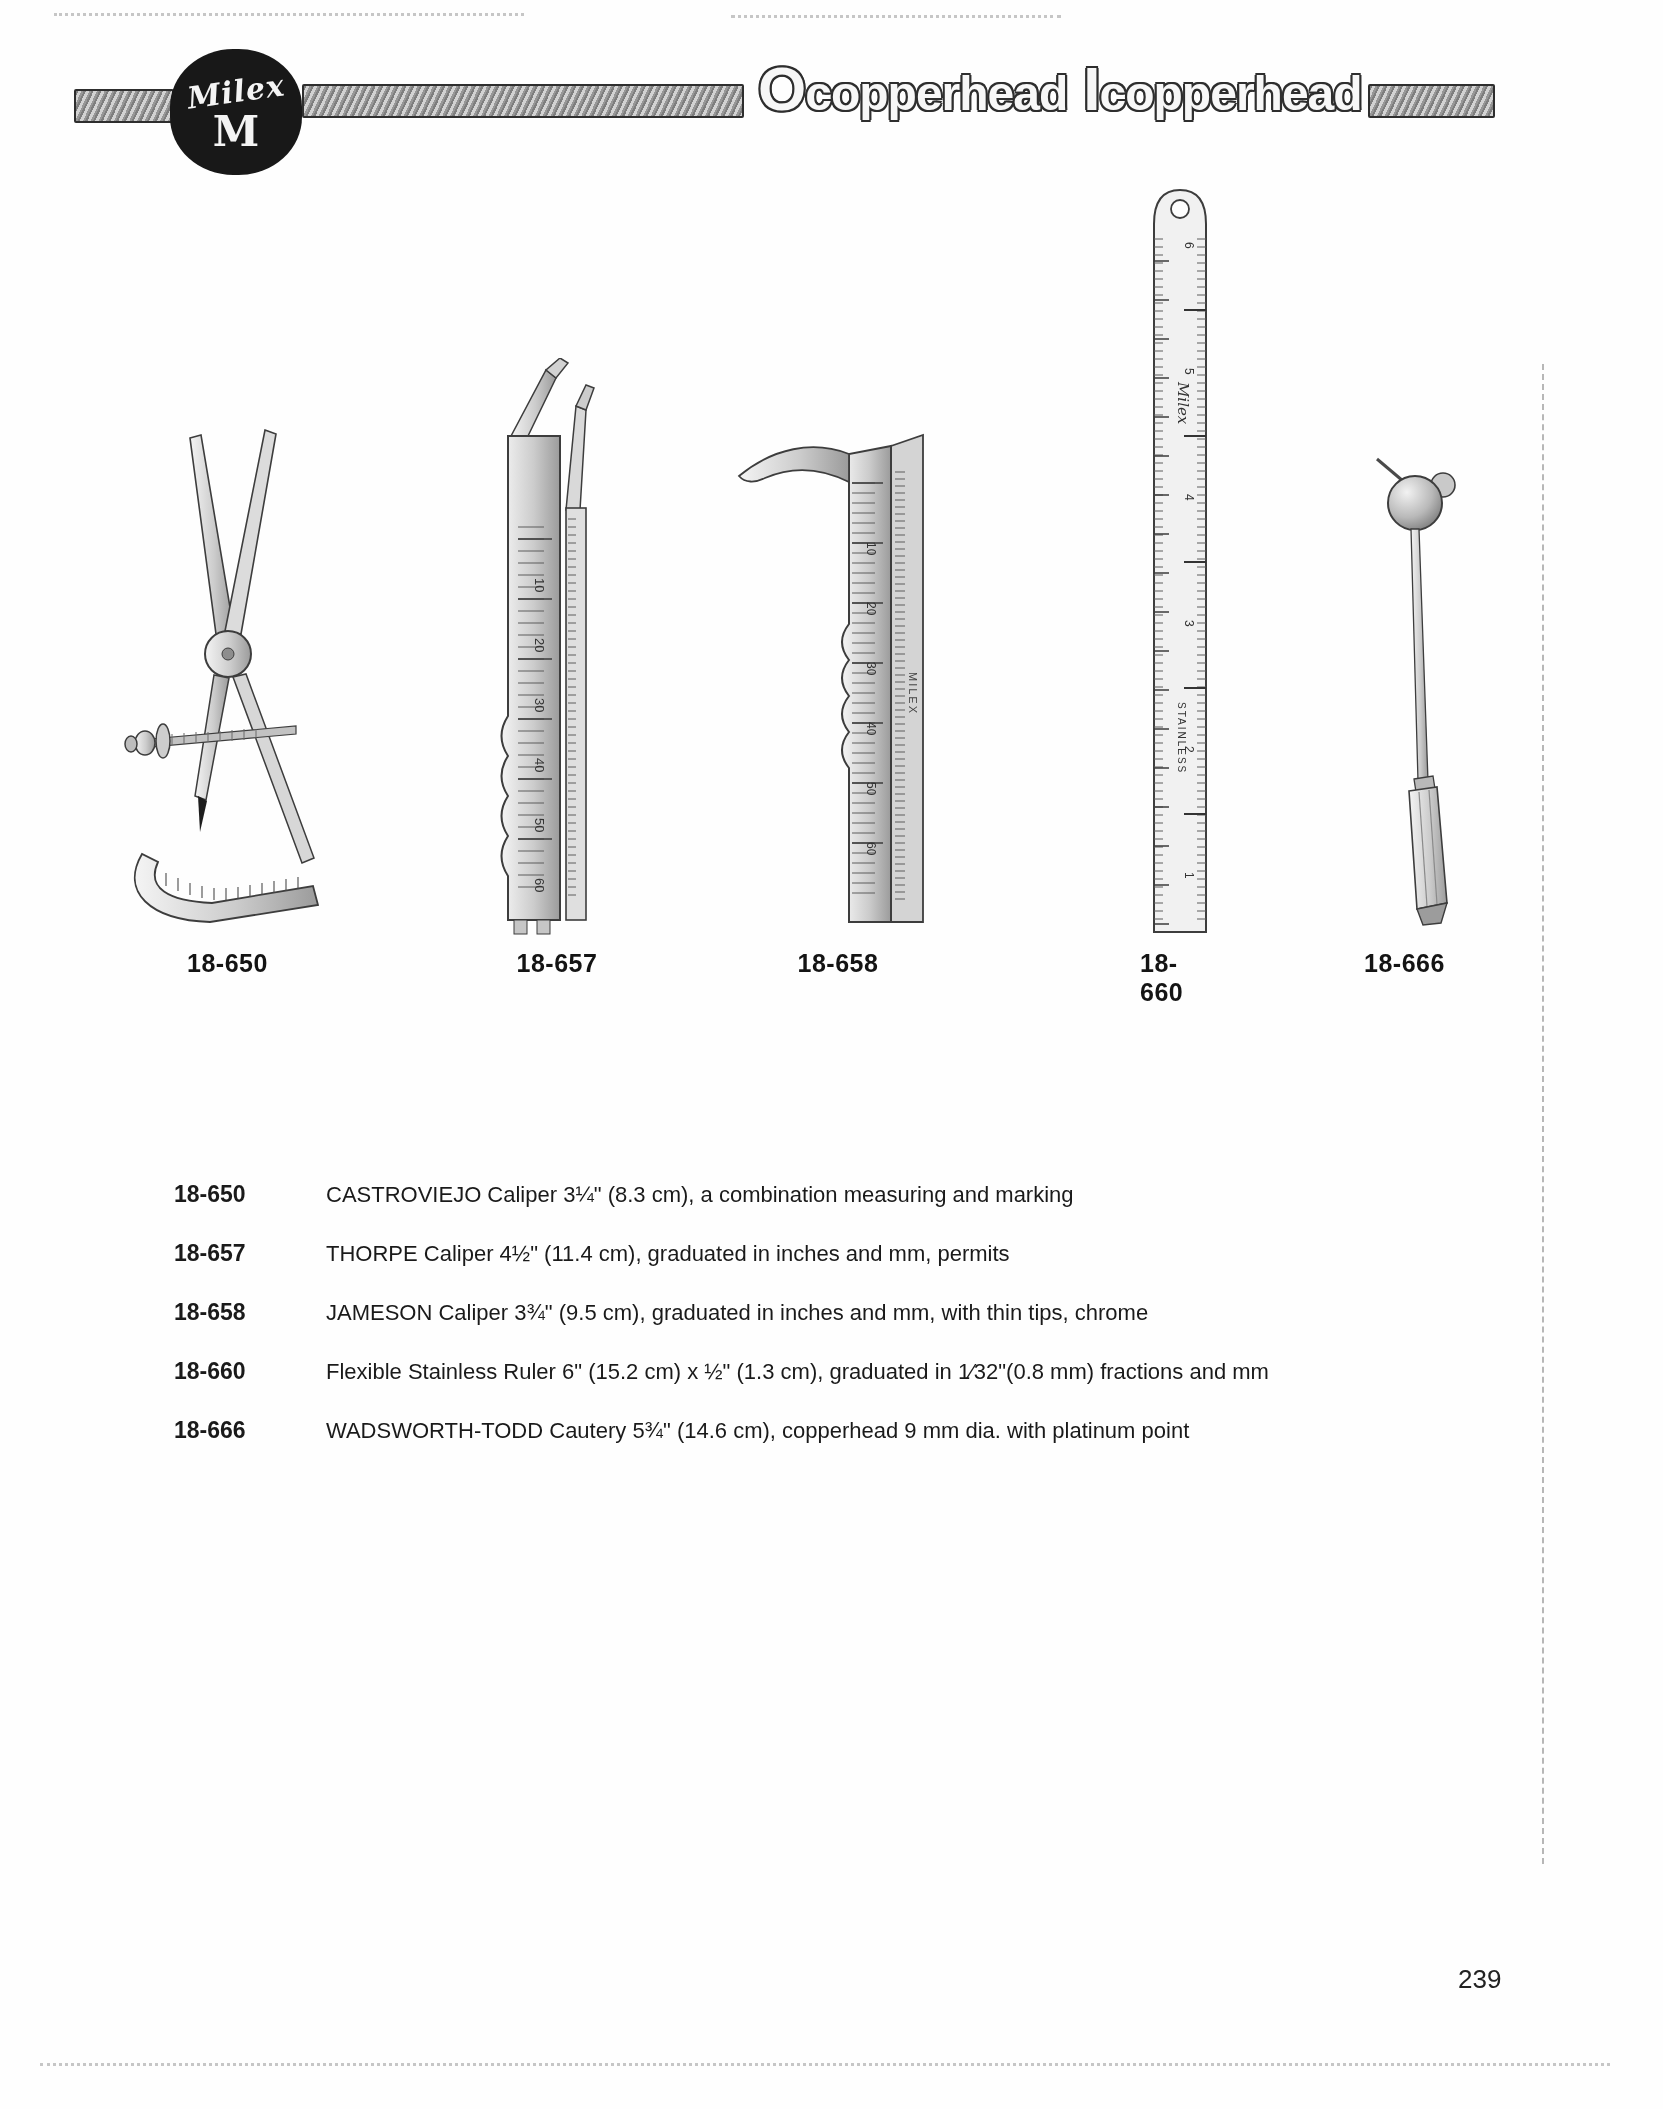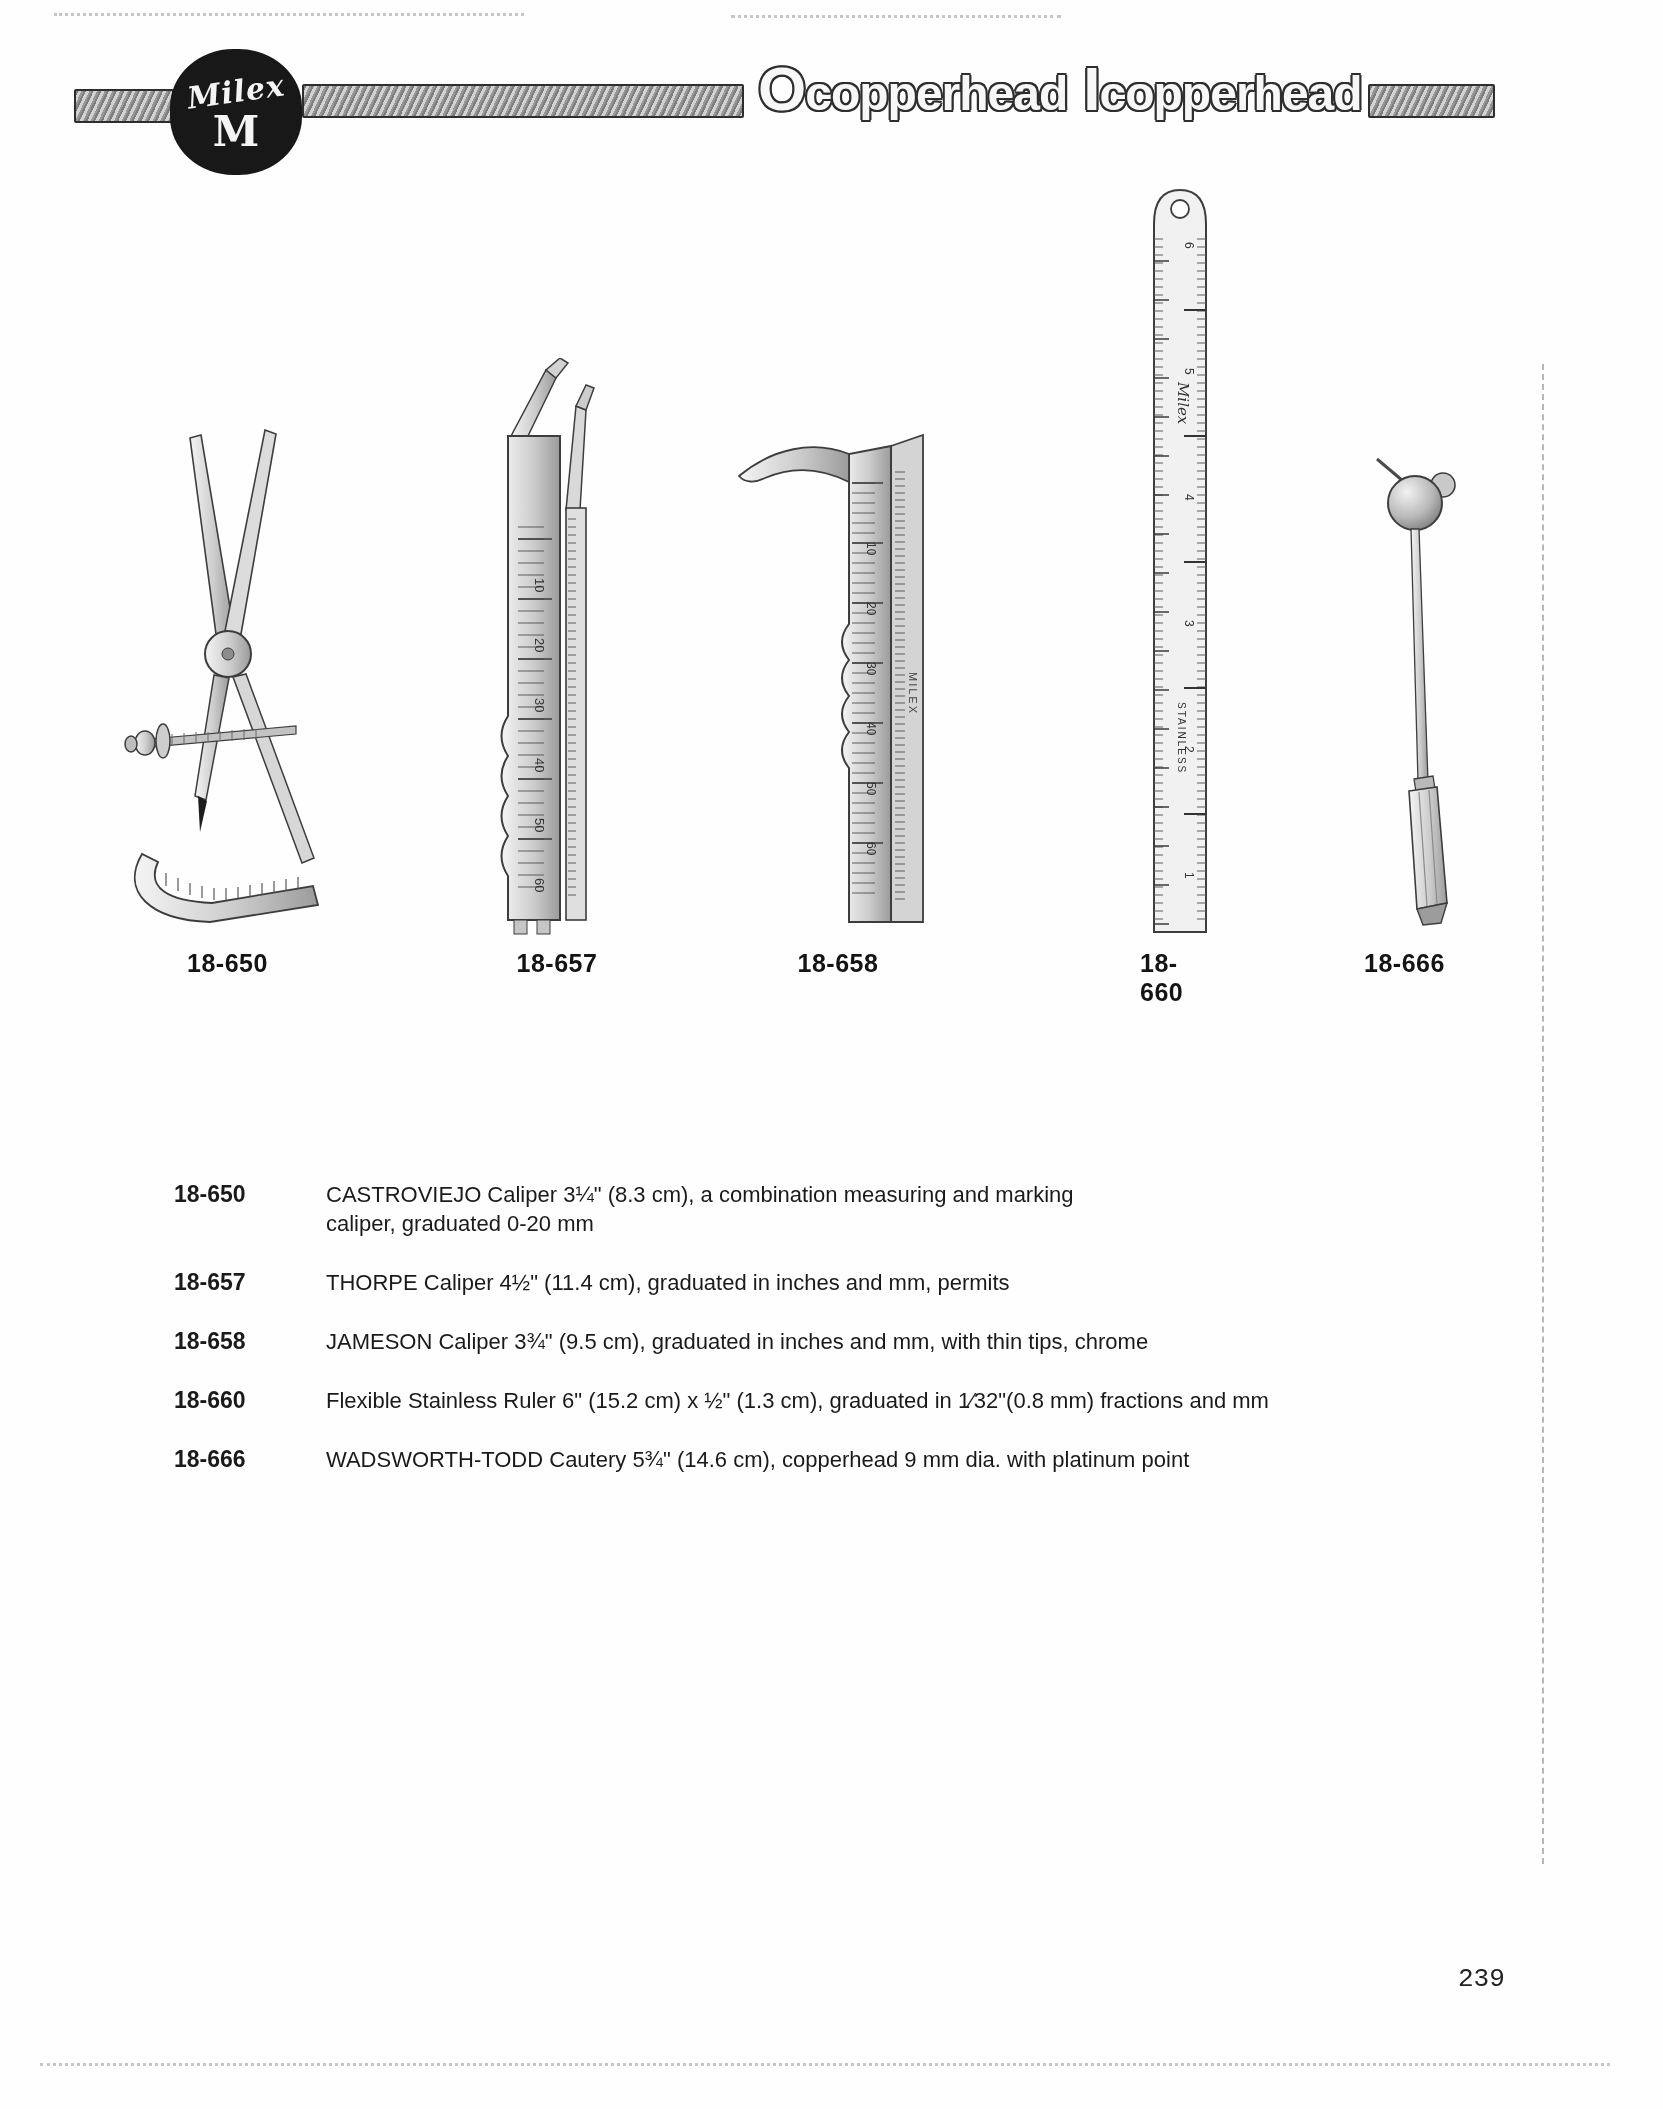--- a/index.html
+++ b/index.html
@@ -48,21 +48,21 @@
   .figure { position:absolute; display:flex; flex-direction:column; align-items:center; }
   .figure svg { display:block; }
   .fig-label { font-weight:bold; font-size:25px; margin-top:10px; letter-spacing:.5px; color:#141414; }
 
   
   .desc-list { position:absolute; left:174px; top:1180px; width:1270px; }
   .desc-row { display:flex; margin-bottom:30px; }
   .desc-code { width:152px; flex:none; font-weight:bold; font-size:23px; line-height:29px; }
   .desc-text { font-size:22px; line-height:29px; }
 
-  .page-number { position:absolute; left:1458px; top:1964px; font-size:26px; color:#222;font-family:Liberation Mono, monospace; }
+  .page-number { position:absolute; left:1458px; top:1964px; font-size:26px; color:#222; }
 </style>
 </head>
 <body>
 
 <div class="page">
 
   <svg width="0" height="0" style="position:absolute" aria-hidden="true">
     <defs>
       <linearGradient id="gm" x1="0" y1="0" x2="1" y2="0">
         <stop offset="0" stop-color="#f4f4f4"></stop>
@@ -234,21 +234,20 @@
     </svg>
     <div class="fig-label">18-666</div>
   </div>
 
   <div class="desc-list">
 
     <div class="desc-row">
       <div class="desc-code">18-650</div>
       <div class="desc-text">
         <div>CASTROVIEJO Caliper 3¼" (8.3 cm), a combination measuring and marking</div>
-        <div>caliper, graduated 0-20 mm</div>
       </div>
     </div>
 
     <div class="desc-row">
       <div class="desc-code">18-657</div>
       <div class="desc-text">
         <div>THORPE Caliper 4½" (11.4 cm), graduated in inches and mm, permits</div>
       </div>
     </div>
 

